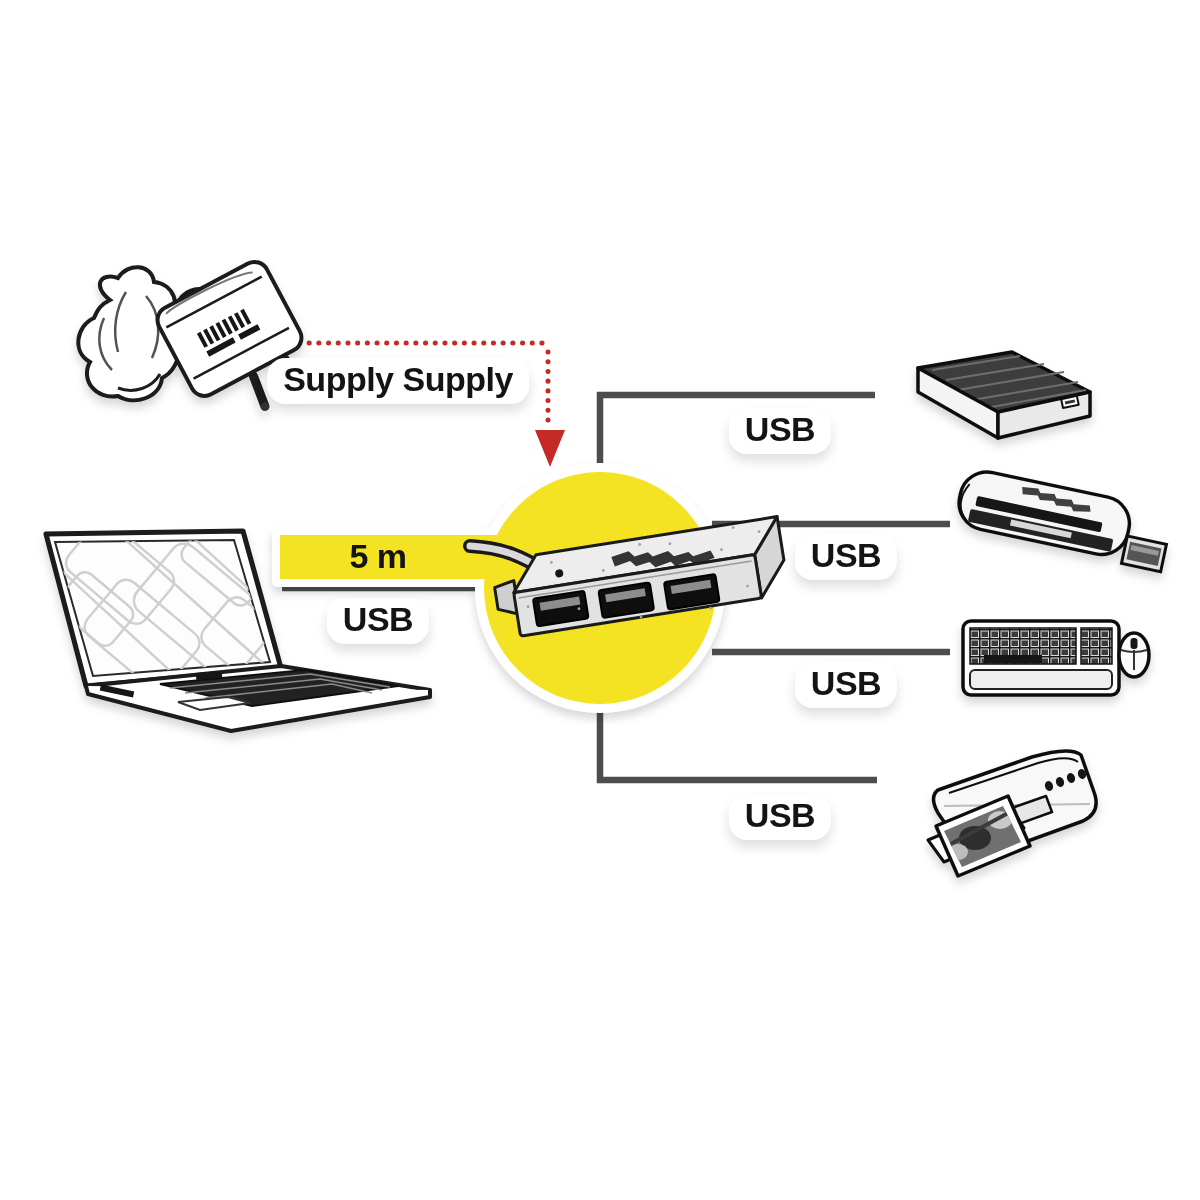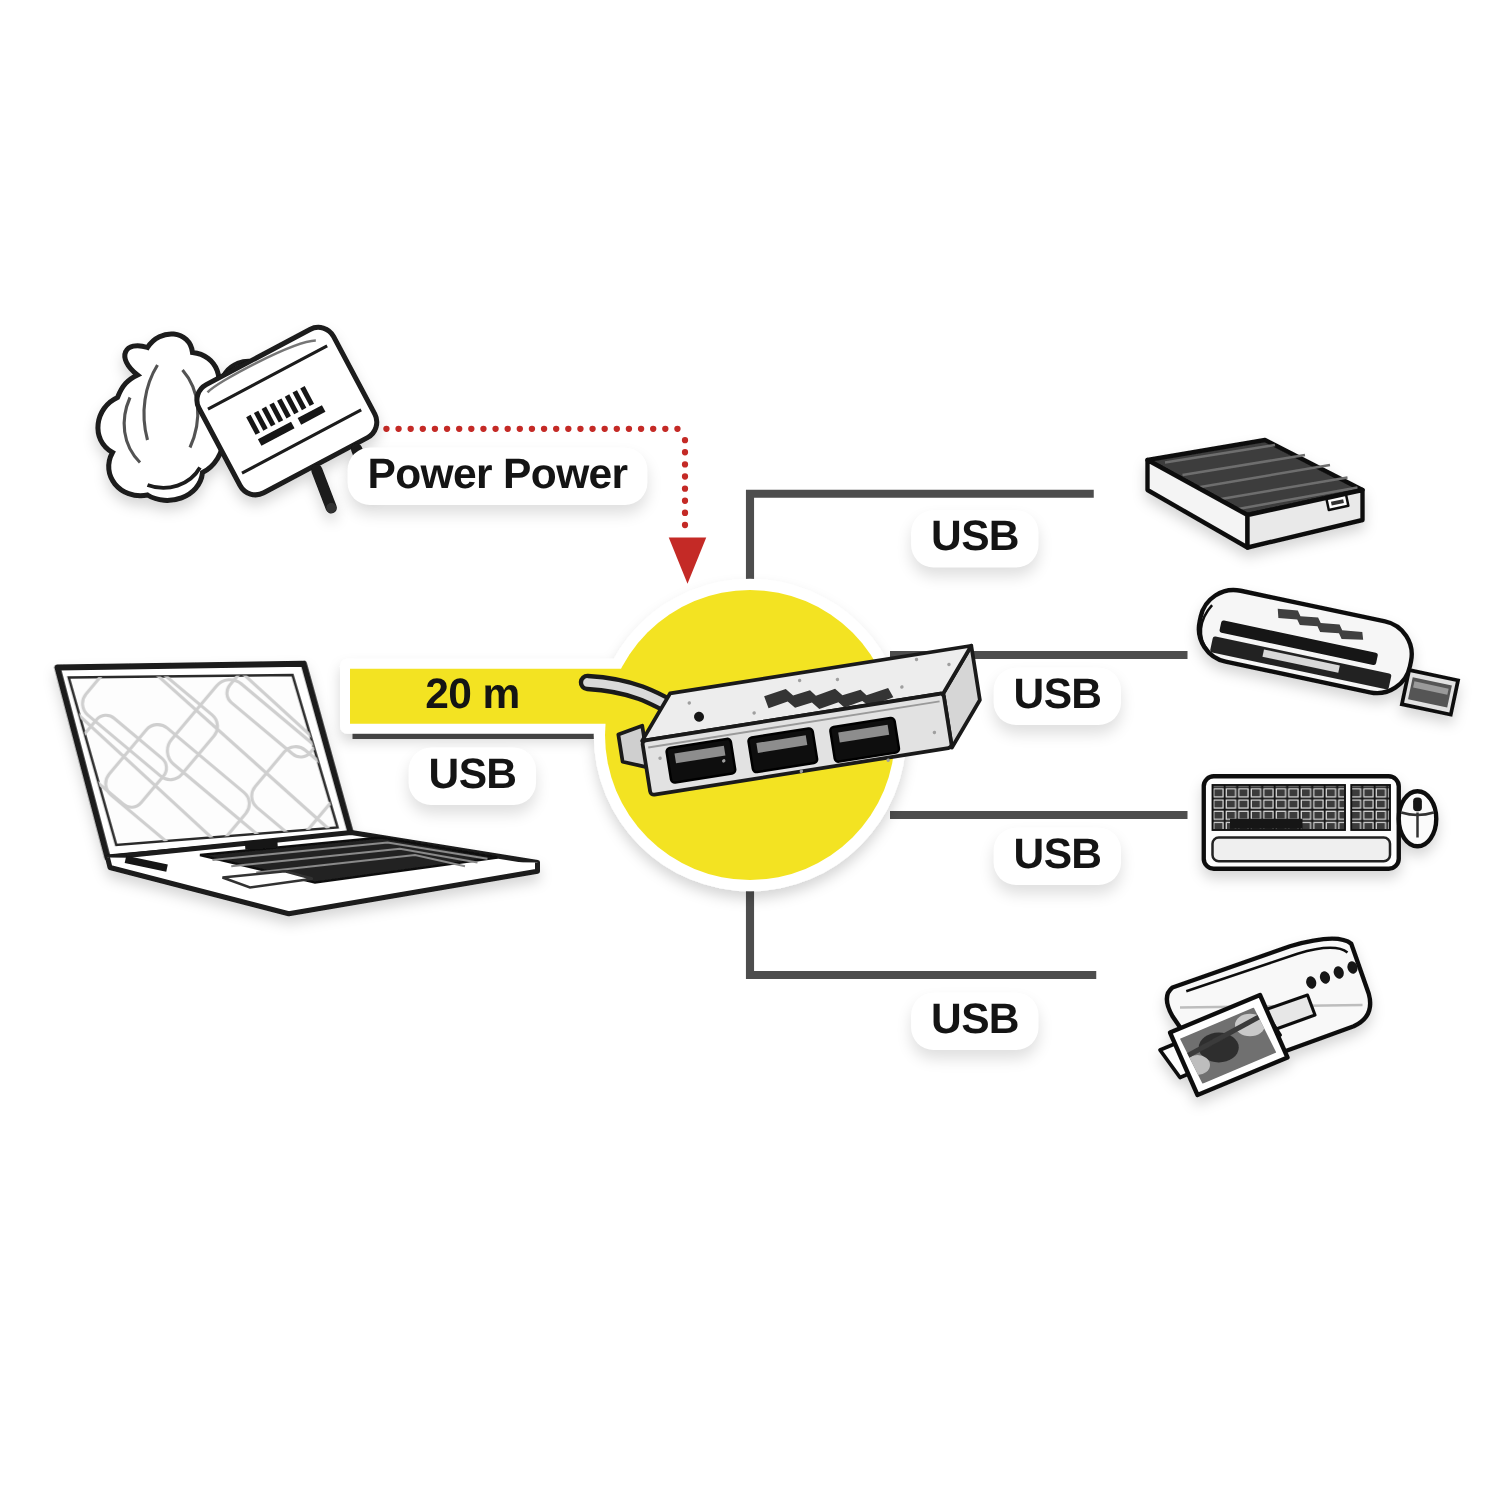--- a/index.html
+++ b/index.html
@@ -236,23 +236,23 @@
     <g clip-path="url(#photoclip)">
       <rect x="930" y="795" width="110" height="90" fill="#6f6f6f"></rect>
       <ellipse cx="975" cy="838" rx="16" ry="12" fill="#2e2e2e"></ellipse>
       <ellipse cx="1000" cy="820" rx="12" ry="9" fill="#c9c9c9"></ellipse>
       <ellipse cx="958" cy="852" rx="10" ry="8" fill="#bdbdbd"></ellipse>
       <path d="M940,850 L1010,812" stroke="#3a3a3a" stroke-width="4"></path>
     </g>
   </g>
 </svg>
 
-<div class="label sticker" style="left:398px;top:381px;">Power Power</div>
-
-<div class="label on-yellow" style="left:378px;top:556px;">20 m</div>
+<div class="label sticker" style="left:398px;top:381px;">Supply Supply</div>
+
+<div class="label on-yellow" style="left:378px;top:556px;">5 m</div>
 
 <div class="label sticker" style="left:378px;top:621px;">USB</div>
 
 <div class="label sticker" style="left:780px;top:431px;">USB</div>
 
 <div class="label sticker" style="left:846px;top:557px;">USB</div>
 
 <div class="label sticker" style="left:846px;top:685px;">USB</div>
 
 <div class="label sticker" style="left:780px;top:817px;">USB</div>

